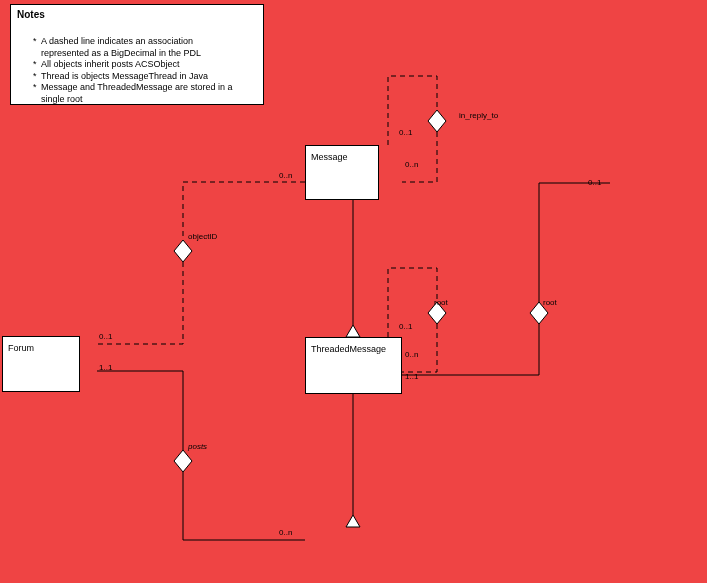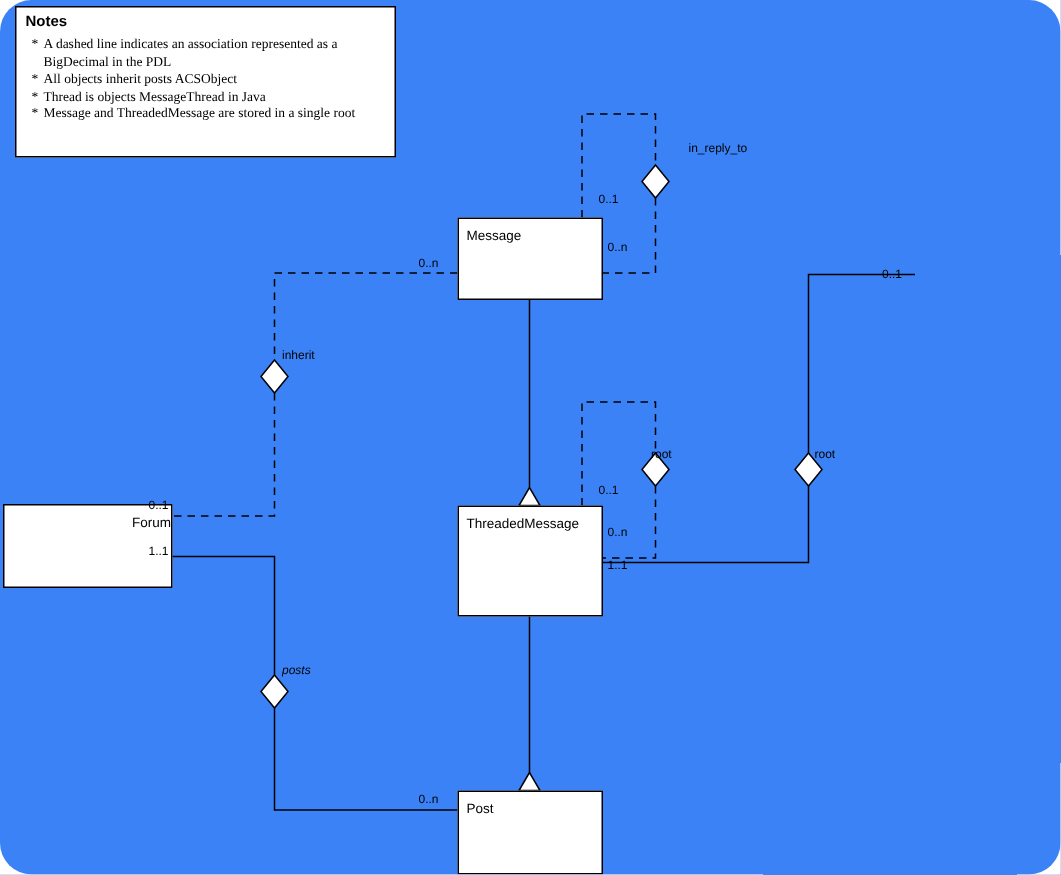--- a/index.html
+++ b/index.html
@@ -7,23 +7,22 @@
     padding: 0;
     background: #ffffff;
   }
   body {
     font-family: "Liberation Sans", sans-serif;
   }
   #canvas {
     position: relative;
     width: 707px;
     height: 583px;
-    background: #3b82f6;
+    background: #ef4444;
     overflow: hidden;
-    border-radius: 21px;
   }
   svg.diagram-layer {
     position: absolute;
     left: 0;
     top: 0;
     width: 707px;
     height: 583px;
   }
   .note-box {
     position: absolute;
@@ -37,24 +36,23 @@
     padding: 4px 6px 0 6px;
   }
   .note-title {
     font-size: 10px;
     font-weight: bold;
     color: #000000;
     margin: 0 0 3px 0;
     line-height: 11px;
   }
   .note-list {
-    margin: 4px;
+    margin: 16px;
     padding: 0;
     list-style: none;
-    font-family: Liberation Serif, serif;
   }
   .note-list li {
     font-size: 9px;
     color: #000000;
     line-height: 11.5px;
     padding-left: 8px;
     position: relative;
   }
   .note-list li:before {
     content: "*";
@@ -129,35 +127,32 @@
   <div class="note-box">
     <div class="note-title">Notes</div>
     <ul class="note-list">
       <li>A dashed line indicates an association represented as a BigDecimal in the PDL</li>
       <li>All objects inherit posts ACSObject</li>
       <li>Thread is objects MessageThread in Java</li>
       <li>Message and ThreadedMessage are stored in a single root</li>
     </ul>
   </div>
 
-  <div class="cls-box" style="left:305px; top:145px; width:97px; height:55px;">
+  <div class="cls-box" style="left:305px; top:145px; width:74px; height:55px;">
     <div class="cls-name">Message</div>
   </div>
-  <div class="cls-box" style="left:2px; top:336px; width:113px; height:56px;text-align:right;">
+  <div class="cls-box" style="left:2px; top:336px; width:78px; height:56px;">
     <div class="cls-name">Forum</div>
   </div>
-  <div class="cls-box" style="left:305px; top:337px; width:97px; height:74px;">
+  <div class="cls-box" style="left:305px; top:337px; width:97px; height:57px;">
     <div class="cls-name">ThreadedMessage</div>
   </div>
-  <div class="cls-box" style="left:305px; top:527px; width:97px; height:56px;">
-    <div class="cls-name">Post</div>
-  </div>
 
-  <div class="role-label" style="left:434px; top:94px;padding-left:25px;">in_reply_to</div>
-  <div class="role-label" style="left:188px; top:232px;">inherit</div>
+  <div class="role-label" style="left:434px; top:111px;padding-left:25px;">in_reply_to</div>
+  <div class="role-label" style="left:188px; top:232px;">objectID</div>
   <div class="role-label" style="left:434px; top:298px;">root</div>
   <div class="role-label" style="left:543px; top:298px;">root</div>
   <div class="role-label" style="left:188px; top:442px;font-style:italic;">posts</div>
 
   <div class="edge-label" style="left:399px; top:128px;">0..1</div>
   <div class="edge-label" style="left:405px; top:160px;">0..n</div>
   <div class="edge-label" style="left:279px; top:171px;">0..n</div>
   <div class="edge-label" style="left:588px; top:178px;">0..1</div>
   <div class="edge-label" style="left:399px; top:322px;">0..1</div>
   <div class="edge-label" style="left:405px; top:350px;">0..n</div>

